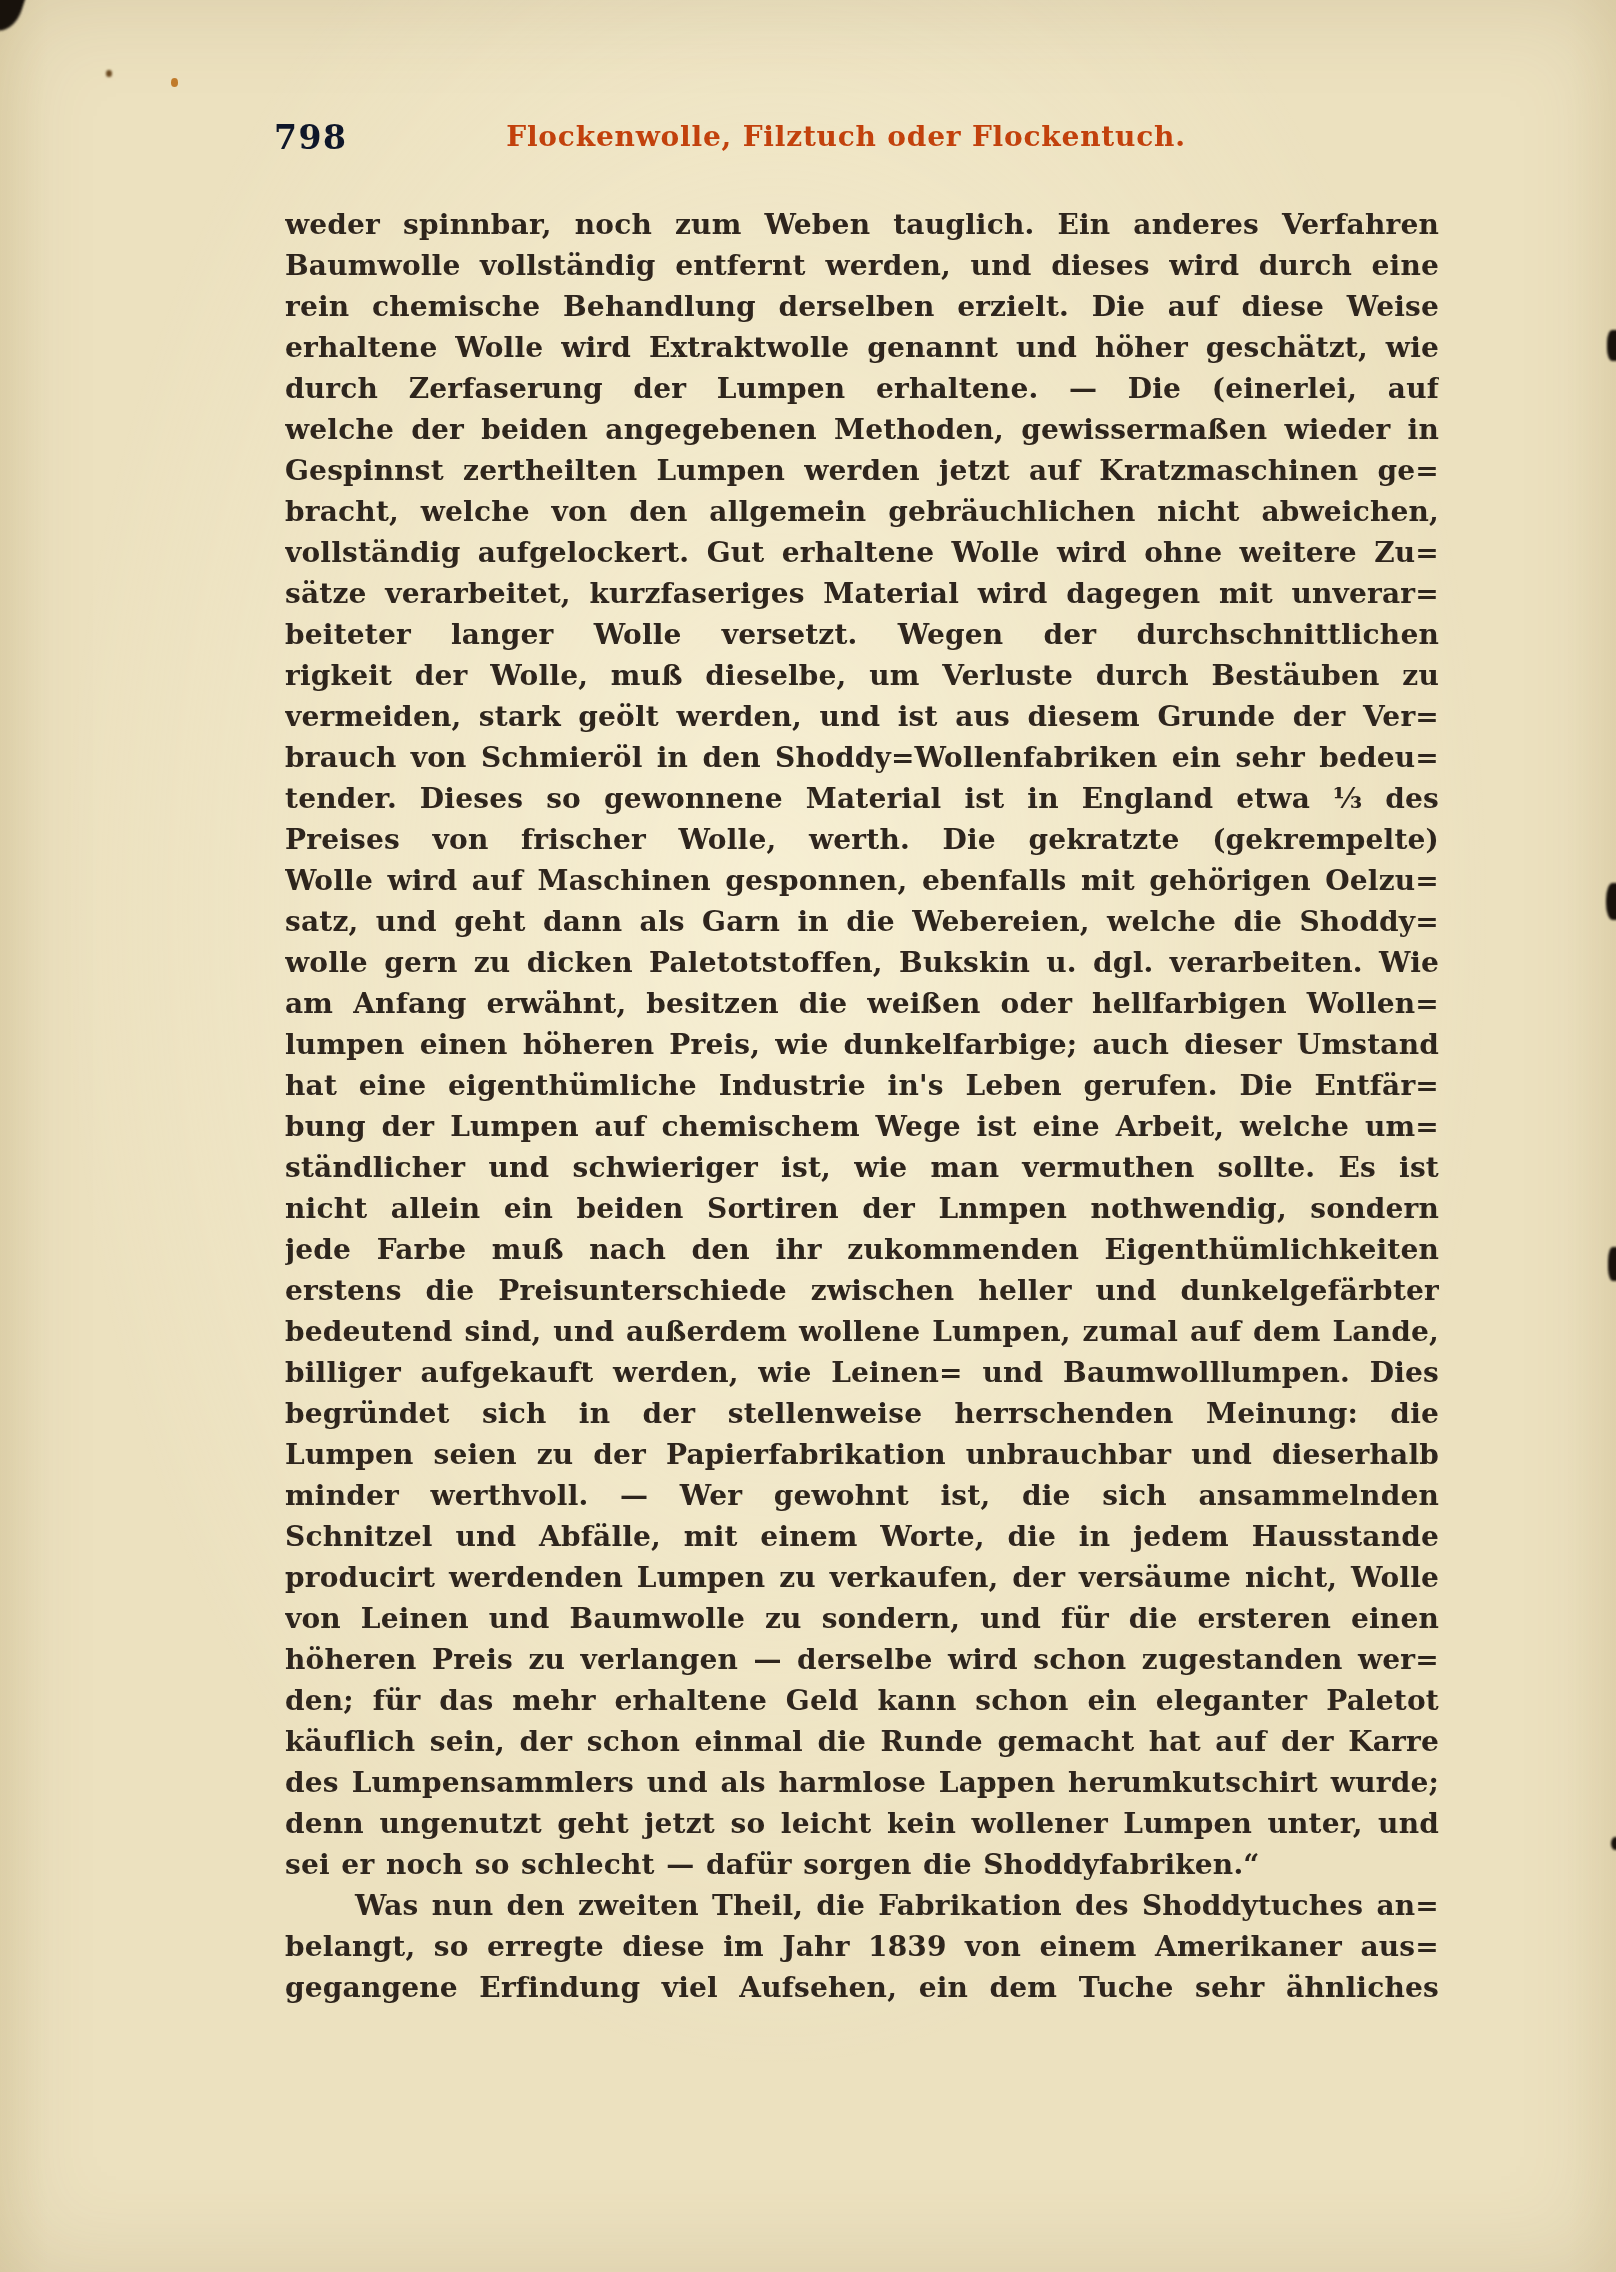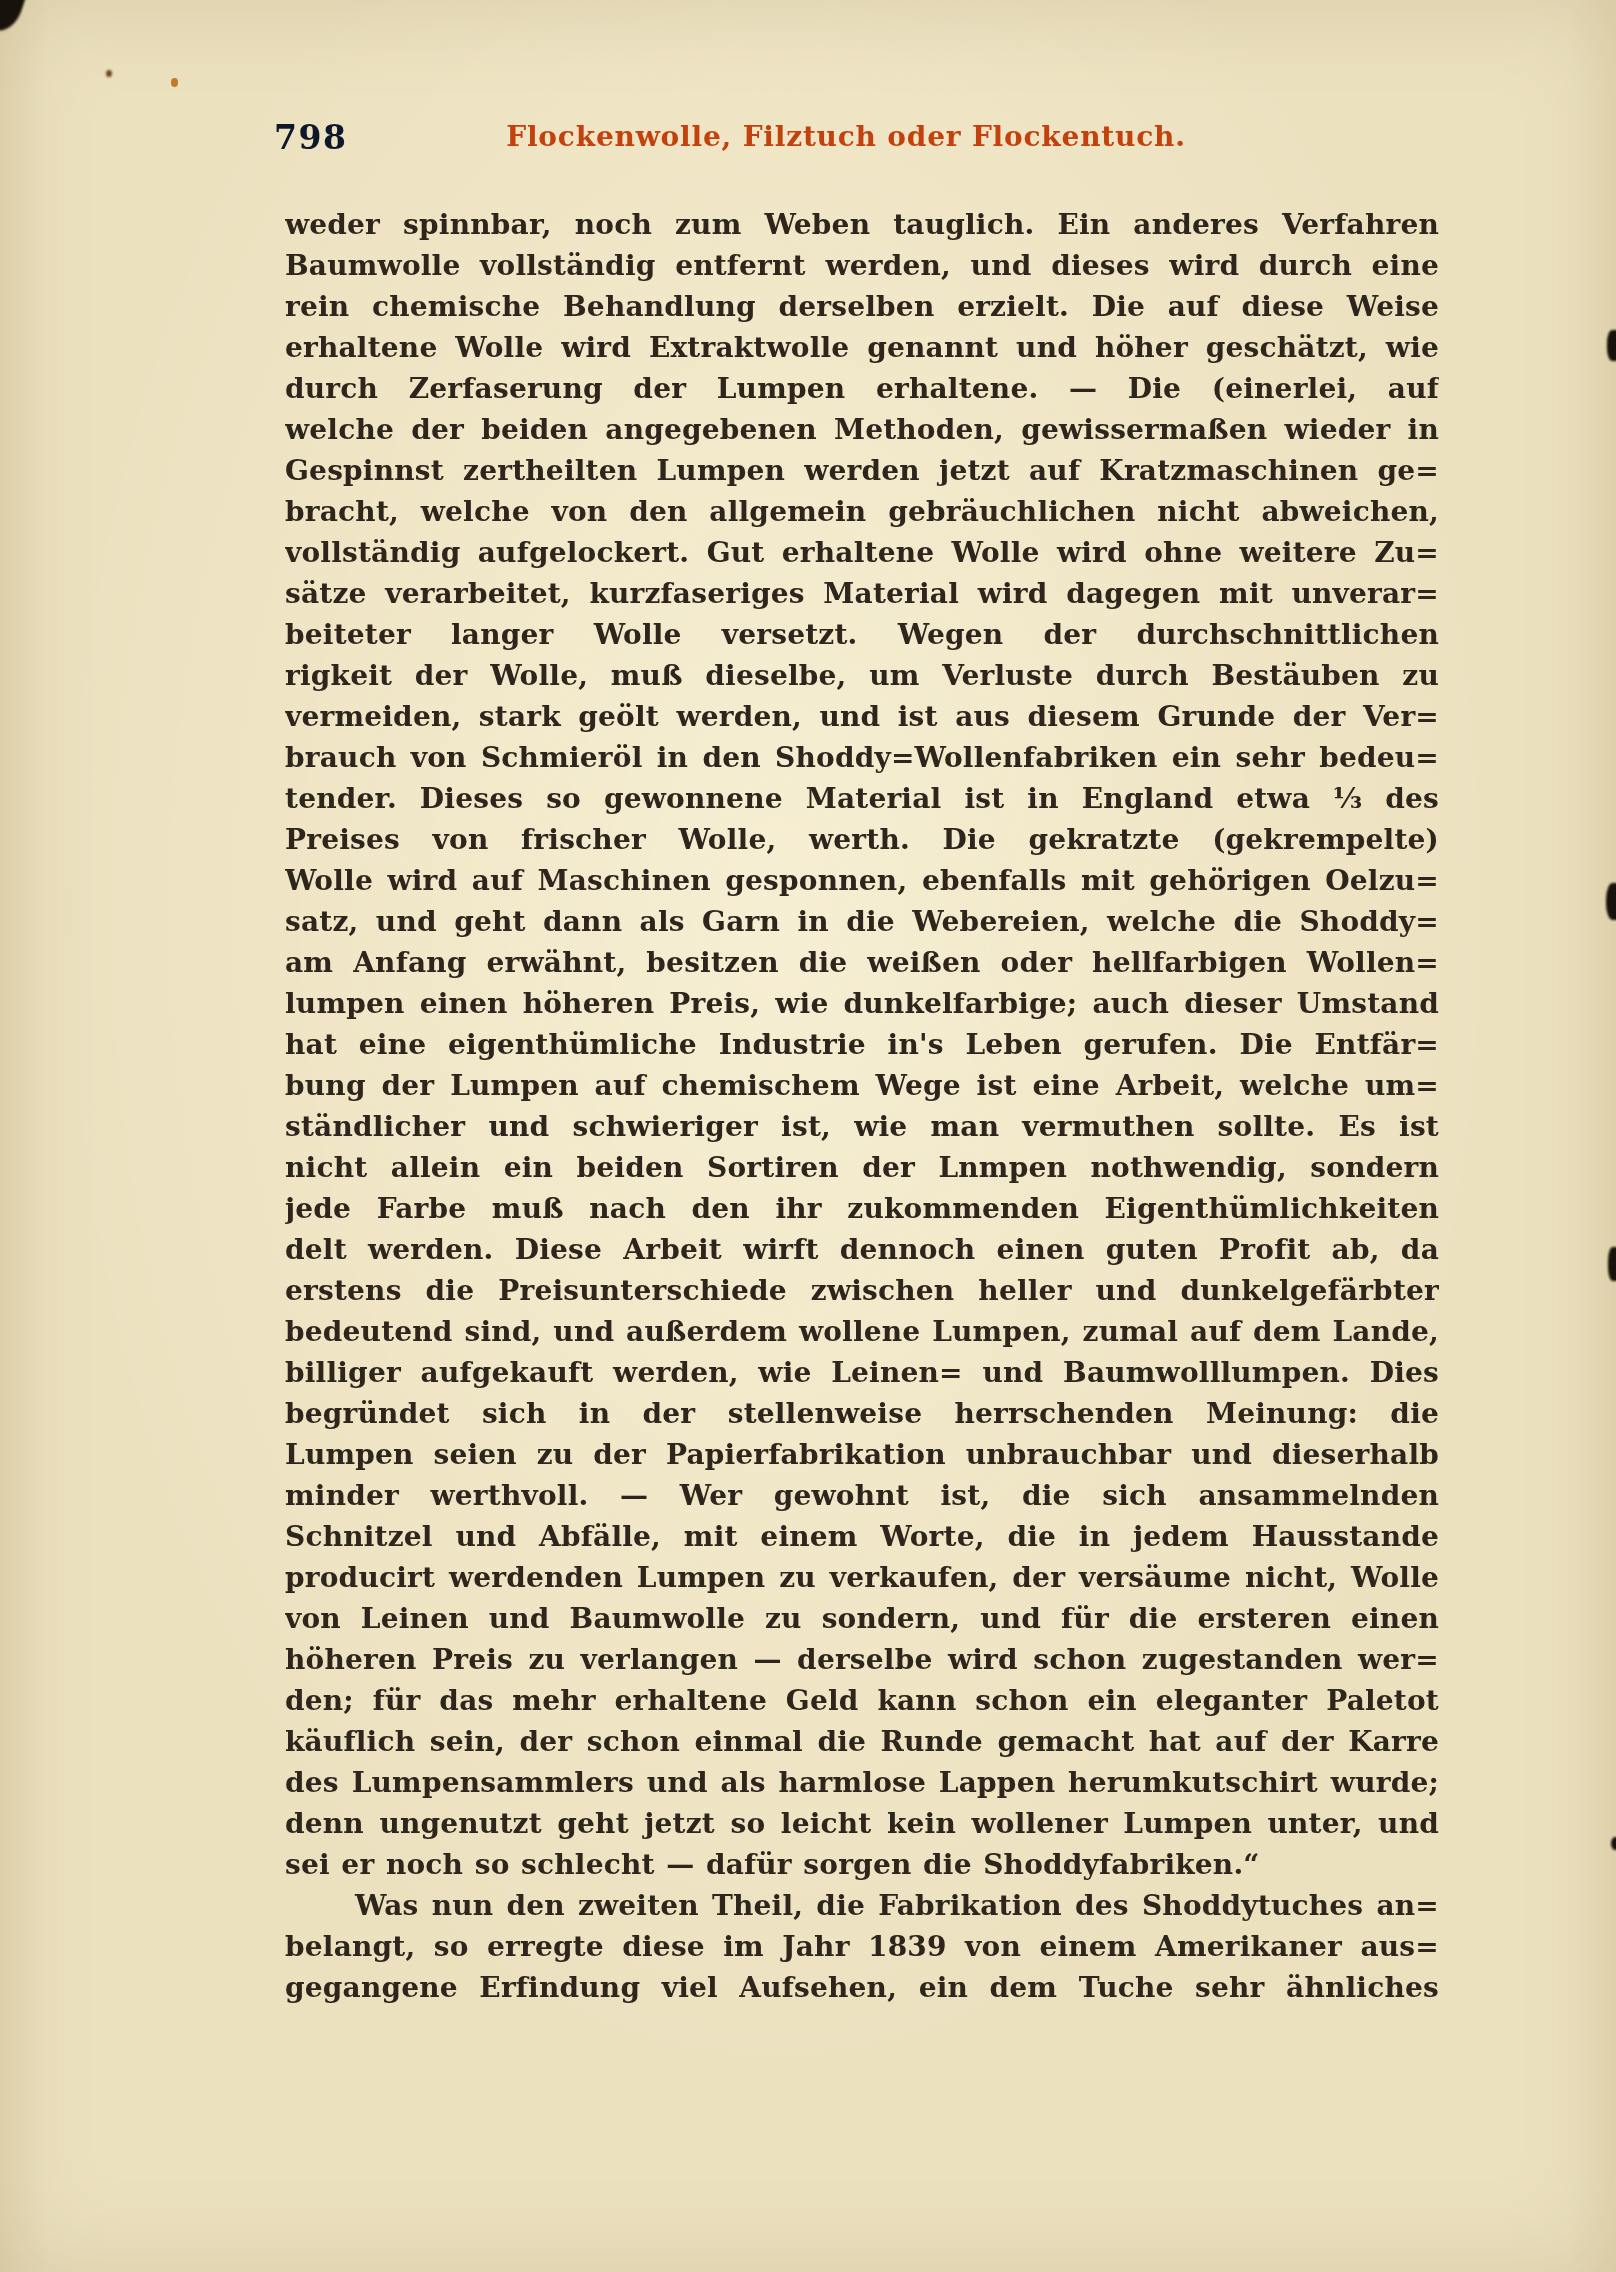--- a/index.html
+++ b/index.html
@@ -81,28 +81,28 @@
       <div class="ln">vollständig aufgelockert. Gut erhaltene Wolle wird ohne weitere Zu=</div>
       <div class="ln">sätze verarbeitet, kurzfaseriges Material wird dagegen mit unverar=</div>
       <div class="ln">beiteter langer Wolle versetzt. Wegen der durchschnittlichen Kurzfase=</div>
       <div class="ln">rigkeit der Wolle, muß dieselbe, um Verluste durch Bestäuben zu</div>
       <div class="ln">vermeiden, stark geölt werden, und ist aus diesem Grunde der Ver=</div>
       <div class="ln">brauch von Schmieröl in den Shoddy=Wollenfabriken ein sehr bedeu=</div>
       <div class="ln">tender. Dieses so gewonnene Material ist in England etwa ⅓ des</div>
       <div class="ln">Preises von frischer Wolle, werth. Die gekratzte (gekrempelte)</div>
       <div class="ln">Wolle wird auf Maschinen gesponnen, ebenfalls mit gehörigen Oelzu=</div>
       <div class="ln">satz, und geht dann als Garn in die Webereien, welche die Shoddy=</div>
+      <div class="ln">wolle gern zu dicken Paletotstoffen, Bukskin u. dgl. verarbeiten. Wie</div>
       <div class="ln">am Anfang erwähnt, besitzen die weißen oder hellfarbigen Wollen=</div>
       <div class="ln">lumpen einen höheren Preis, wie dunkelfarbige; auch dieser Umstand</div>
       <div class="ln">hat eine eigenthümliche Industrie in's Leben gerufen. Die Entfär=</div>
       <div class="ln">bung der Lumpen auf chemischem Wege ist eine Arbeit, welche um=</div>
       <div class="ln">ständlicher und schwieriger ist, wie man vermuthen sollte. Es ist</div>
       <div class="ln">nicht allein ein beiden Sortiren der Lnmpen nothwendig, sondern</div>
       <div class="ln">jede Farbe muß nach den ihr zukommenden Eigenthümlichkeiten behan=</div>
-      <div class="ln">delt werden. Diese Arbeit wirft dennoch einen guten Profit ab, da</div>
       <div class="ln">erstens die Preisunterschiede zwischen heller und dunkelgefärbter sehr</div>
       <div class="ln">bedeutend sind, und außerdem wollene Lumpen, zumal auf dem Lande,</div>
       <div class="ln">billiger aufgekauft werden, wie Leinen= und Baumwolllumpen. Dies</div>
       <div class="ln">begründet sich in der stellenweise herrschenden Meinung: die wollenen</div>
       <div class="ln">Lumpen seien zu der Papierfabrikation unbrauchbar und dieserhalb</div>
       <div class="ln">minder werthvoll. — Wer gewohnt ist, die sich ansammelnden</div>
       <div class="ln">Schnitzel und Abfälle, mit einem Worte, die in jedem Hausstande</div>
       <div class="ln">producirt werdenden Lumpen zu verkaufen, der versäume nicht, Wolle</div>
       <div class="ln">von Leinen und Baumwolle zu sondern, und für die ersteren einen</div>
       <div class="ln">höheren Preis zu verlangen — derselbe wird schon zugestanden wer=</div>

